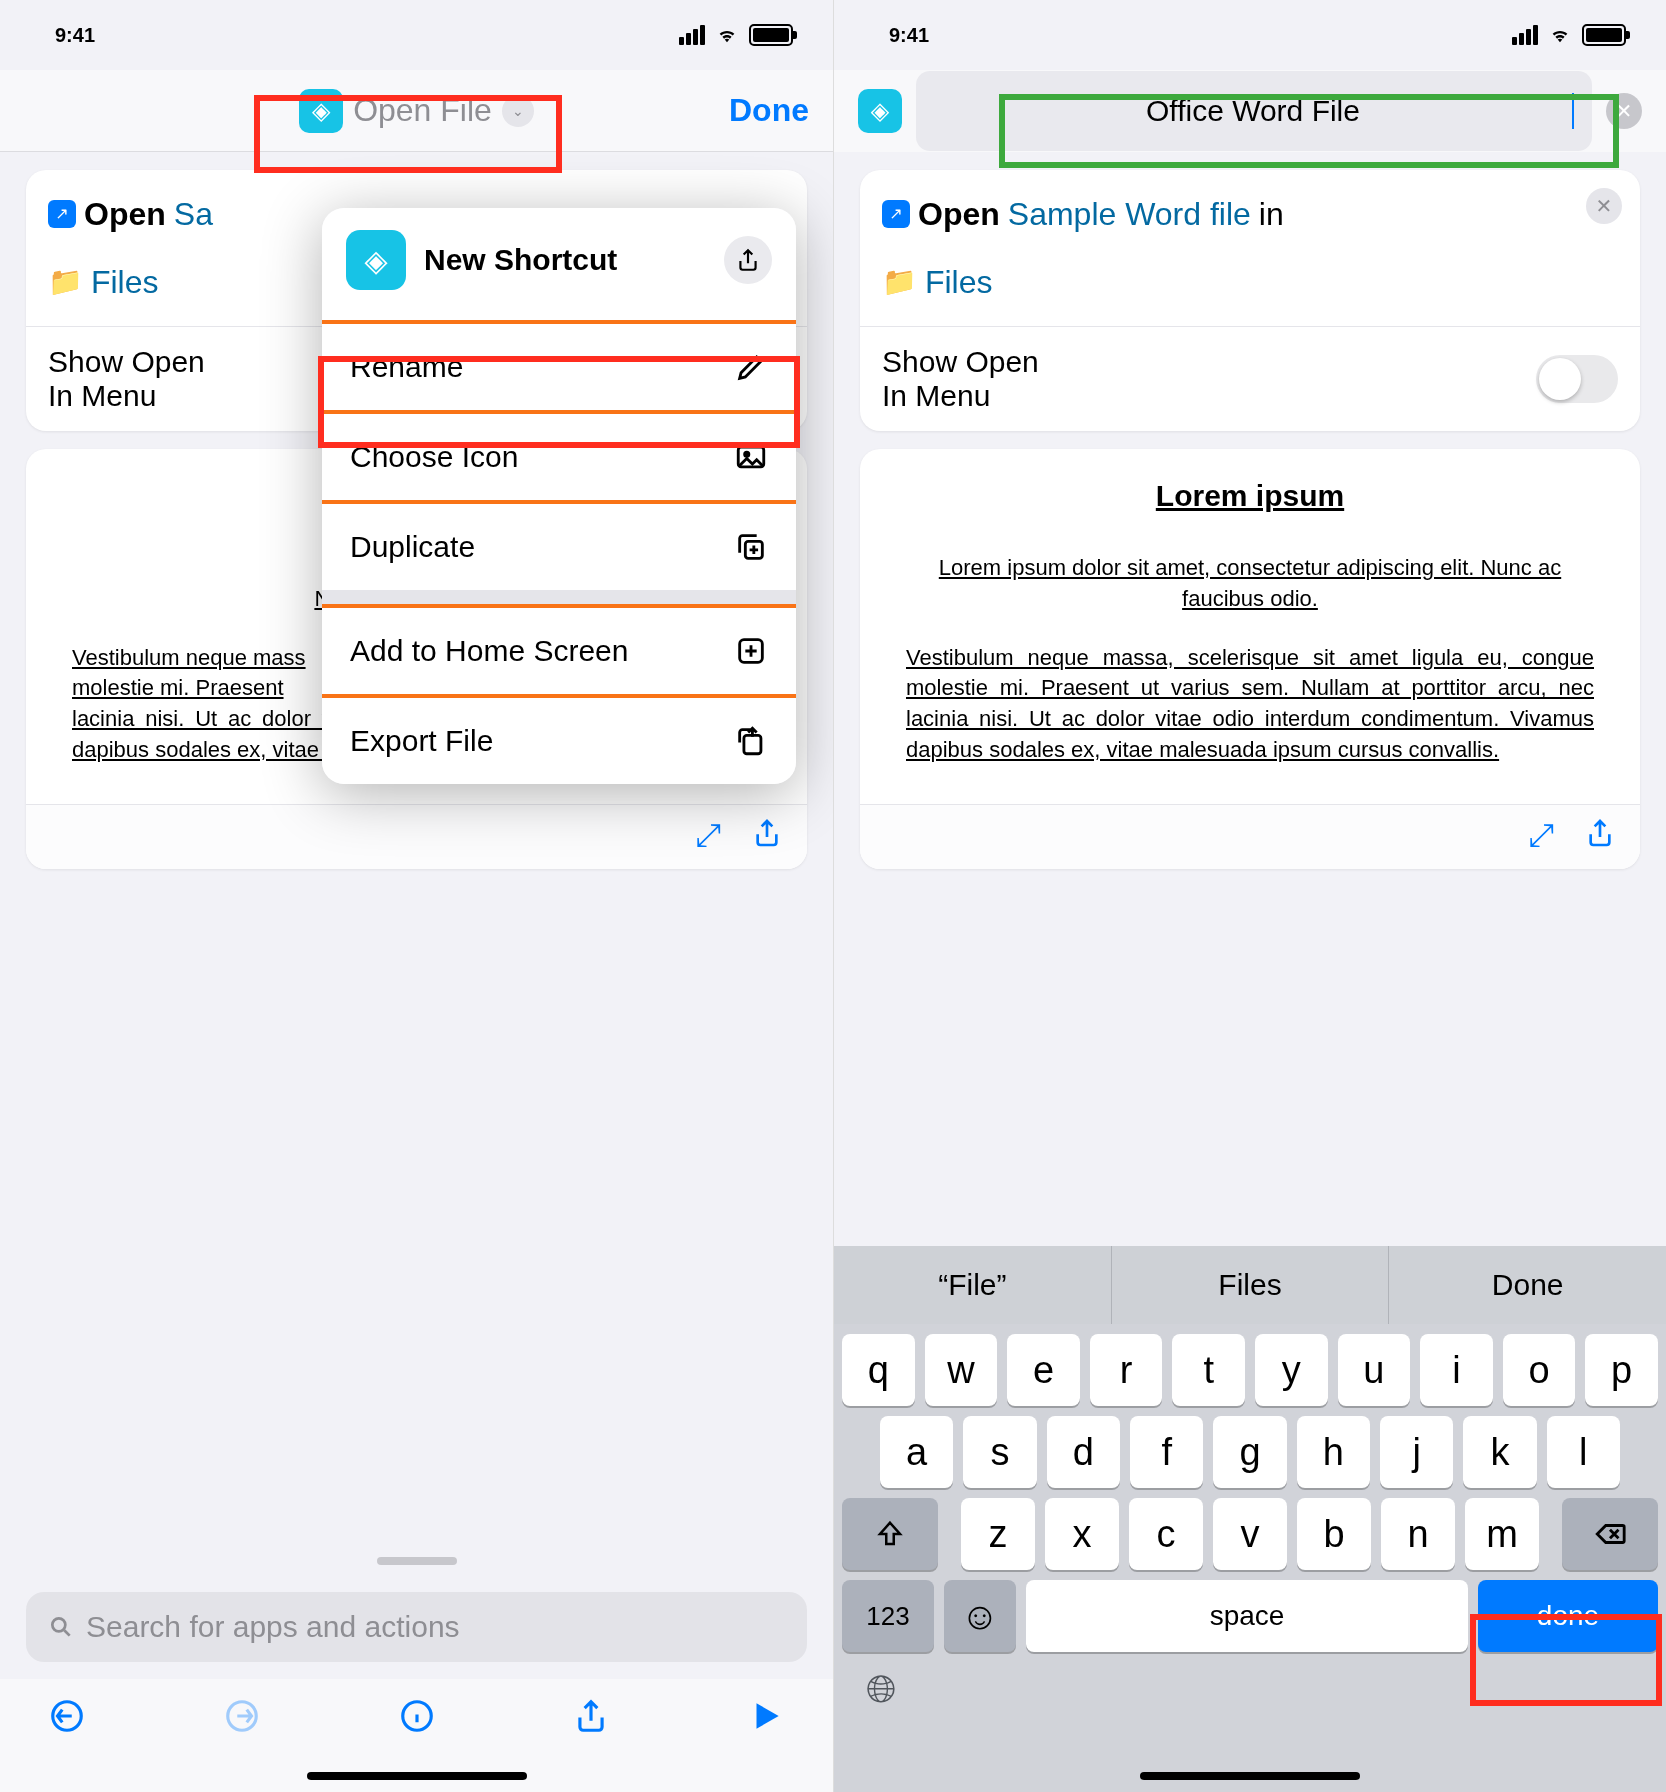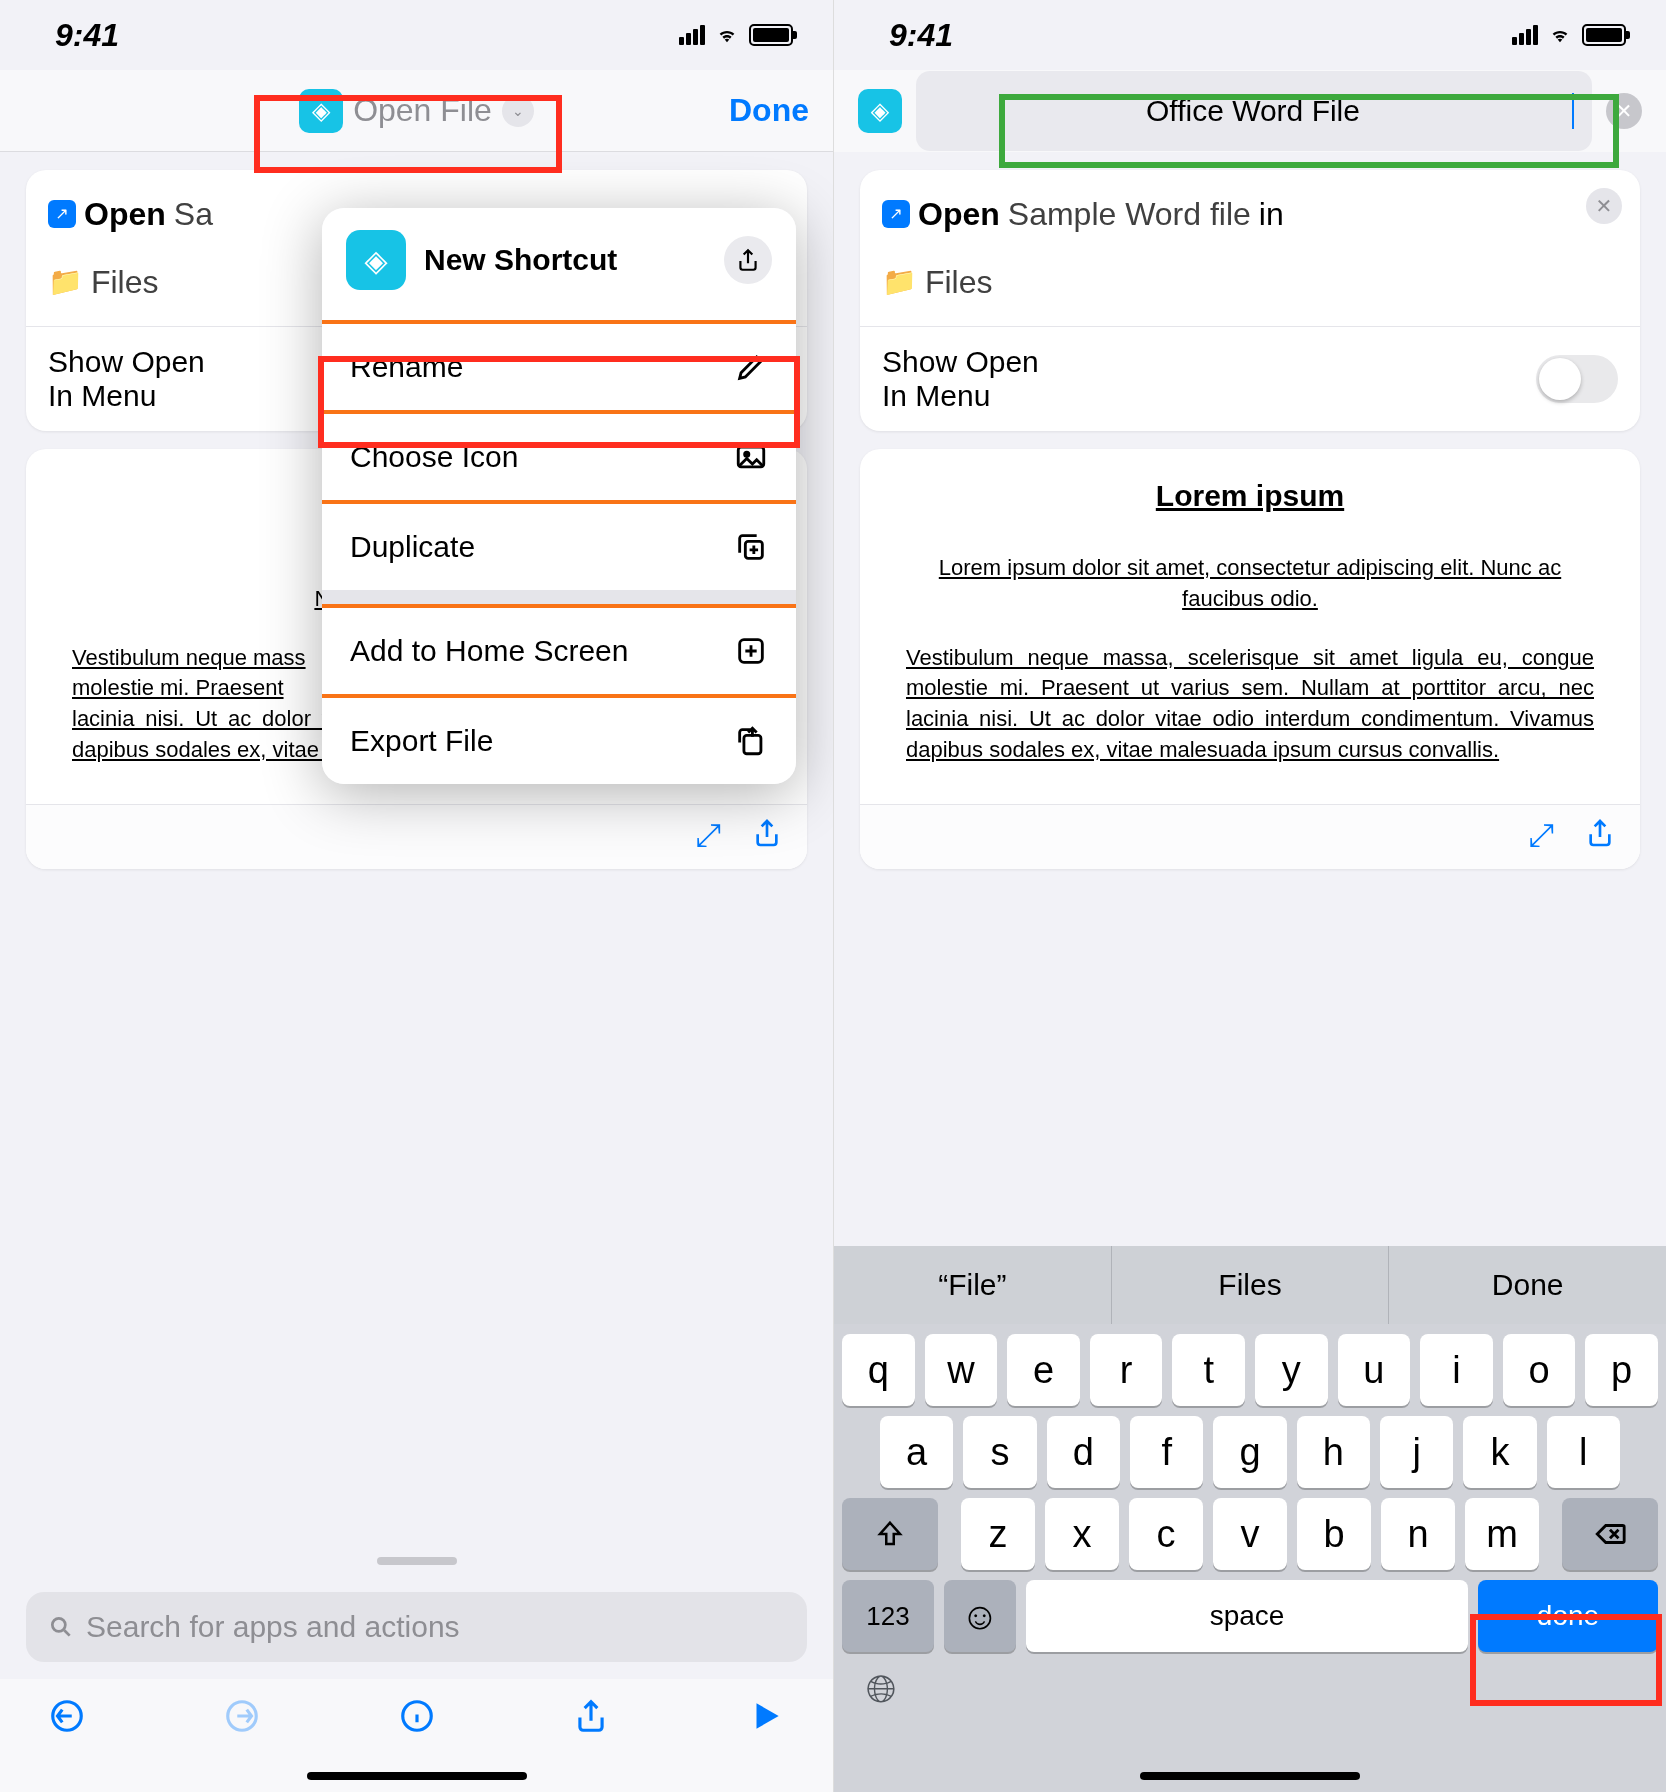--- a/index.html
+++ b/index.html
@@ -2,21 +2,21 @@
 <html><head>
 <meta charset="utf-8">
 <style>
   * { box-sizing: border-box; margin: 0; padding: 0; font-family: -apple-system, "SF Pro Text", "Helvetica Neue", Arial, sans-serif; }
   body { background:#fff; width:1666px; height:1792px; display:flex; }
   .phone { width:833px; height:1792px; background:#f2f2f7; position:relative; overflow:hidden; }
   .phone + .phone { border-left:1px solid #ddd; }
   
   
   .status-bar { height:70px; display:flex; align-items:center; justify-content:space-between; padding:0 40px 0 55px; background:#f2f2f7; }
-  .status-time { font-weight:600; font-size:32px;font-style:italic; }
+  .status-time { font-weight:600; font-size:20px; }
   .status-icons { display:flex; align-items:center; gap:8px; }
   .cellular { display:flex; align-items:flex-end; gap:2px; }
   .cellular span { width:5px; background:#000; display:inline-block; border-radius:1px; }
   .cellular span:nth-child(1){height:8px}.cellular span:nth-child(2){height:12px}.cellular span:nth-child(3){height:16px}.cellular span:nth-child(4){height:20px}
   .wifi-ic { width:28px; height:22px; }
   .battery-ic { width:44px; height:22px; border:2px solid #000; border-radius:5px; position:relative; }
   .battery-ic::after { content:""; position:absolute; right:-6px; top:5px; width:4px; height:8px; background:#000; border-radius:0 2px 2px 0; }
   .battery-fill { position:absolute; inset:2px; background:#000; border-radius:2px; }
   
   
@@ -29,21 +29,21 @@
   .nav-done { color:#007aff; font-size:32px; font-weight:600; }
   
   
   .hl-red { position:absolute; border:6px solid #ff2d1f; pointer-events:none; z-index:60; }
   .hl-green { position:absolute; border:6px solid #3da93d; pointer-events:none; z-index:60; }
   
   
   .card { background:#fff; border-radius:20px; margin:18px 26px; box-shadow:0 1px 3px rgba(0,0,0,.08); overflow:hidden; }
   .card-body { padding:20px 22px; font-size:32px; line-height:1.5; display:flex; flex-wrap:wrap; align-items:center; gap:10px 8px; position:relative; }
   .card-step-ic { width:28px; height:28px; background:#007aff; border-radius:6px; display:inline-flex; align-items:center; justify-content:center; color:#fff; font-size:16px; }
-  .file-token { color:#404040; }
+  .file-token { color:#0369a1; }
   .folder-ic { color:#007aff; font-size:28px; }
   .close-x { position:absolute; right:18px; top:18px; width:36px; height:36px; background:#e5e5ea; border-radius:50%; display:flex; align-items:center; justify-content:center; color:#8e8e93; font-size:20px; }
   .toggle-row { display:flex; align-items:center; justify-content:space-between; padding:18px 22px; border-top:1px solid #e5e5ea; font-size:30px; }
   .toggle { width:82px; height:48px; background:#e9e9eb; border-radius:24px; position:relative; }
   .knob { position:absolute; top:3px; left:3px; width:42px; height:42px; background:#fff; border-radius:50%; box-shadow:0 2px 4px rgba(0,0,0,.25); }
   
   
   .preview { padding:30px 46px 10px; font-family:"Times New Roman", serif;text-decoration:underline; }
   .preview h3 { text-align:center; font-size:30px; font-weight:700; margin-bottom:40px; }
   .preview p { font-size:22px; text-align:justify; margin-bottom:28px; line-height:1.4; }

